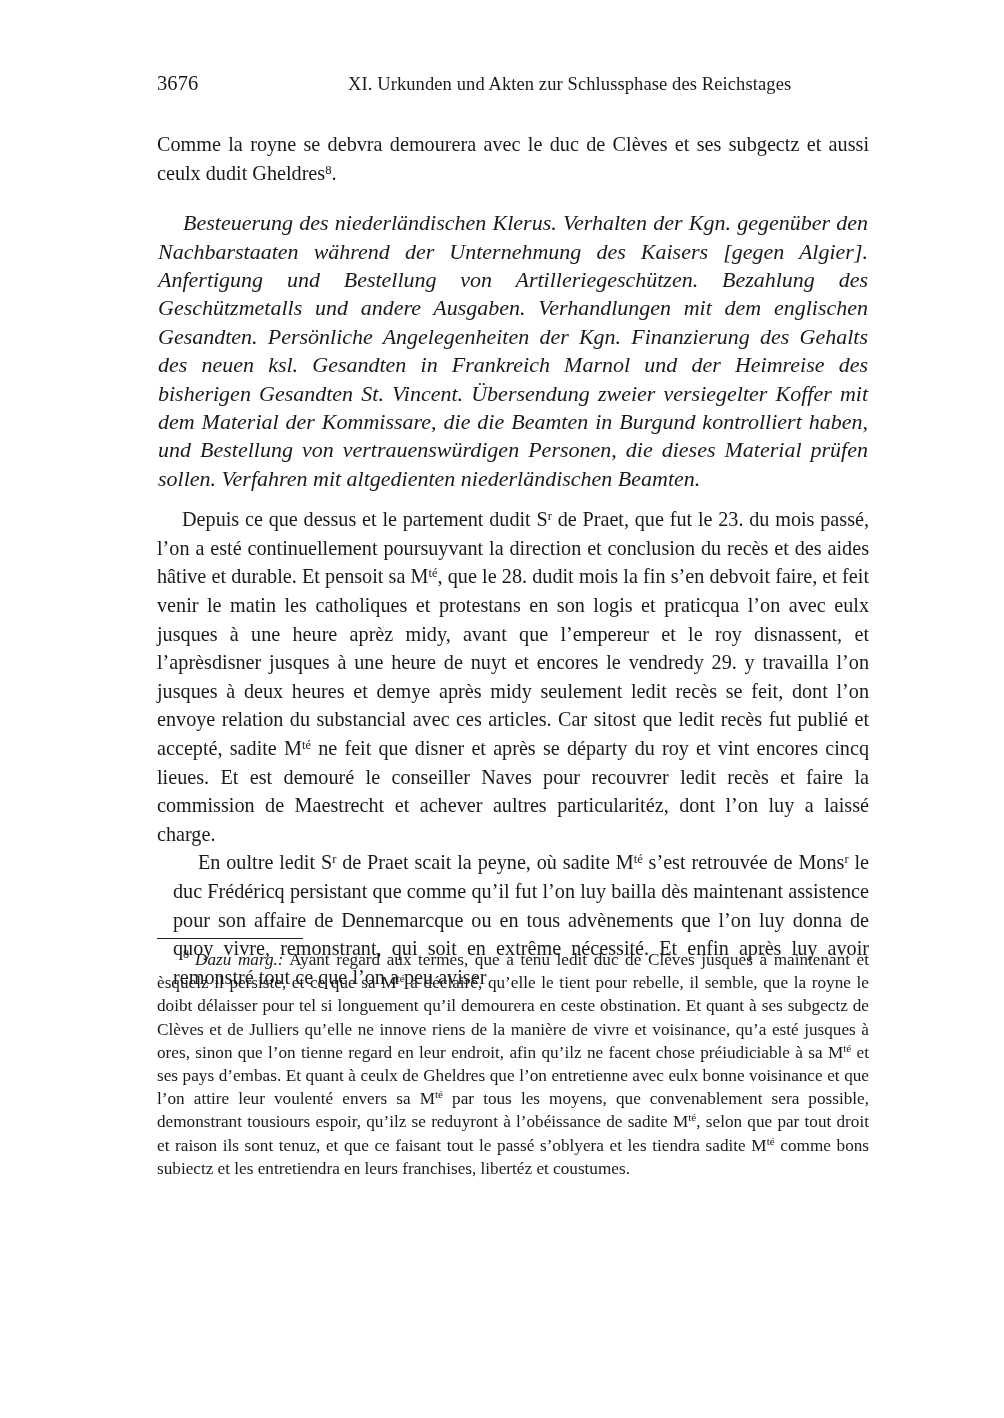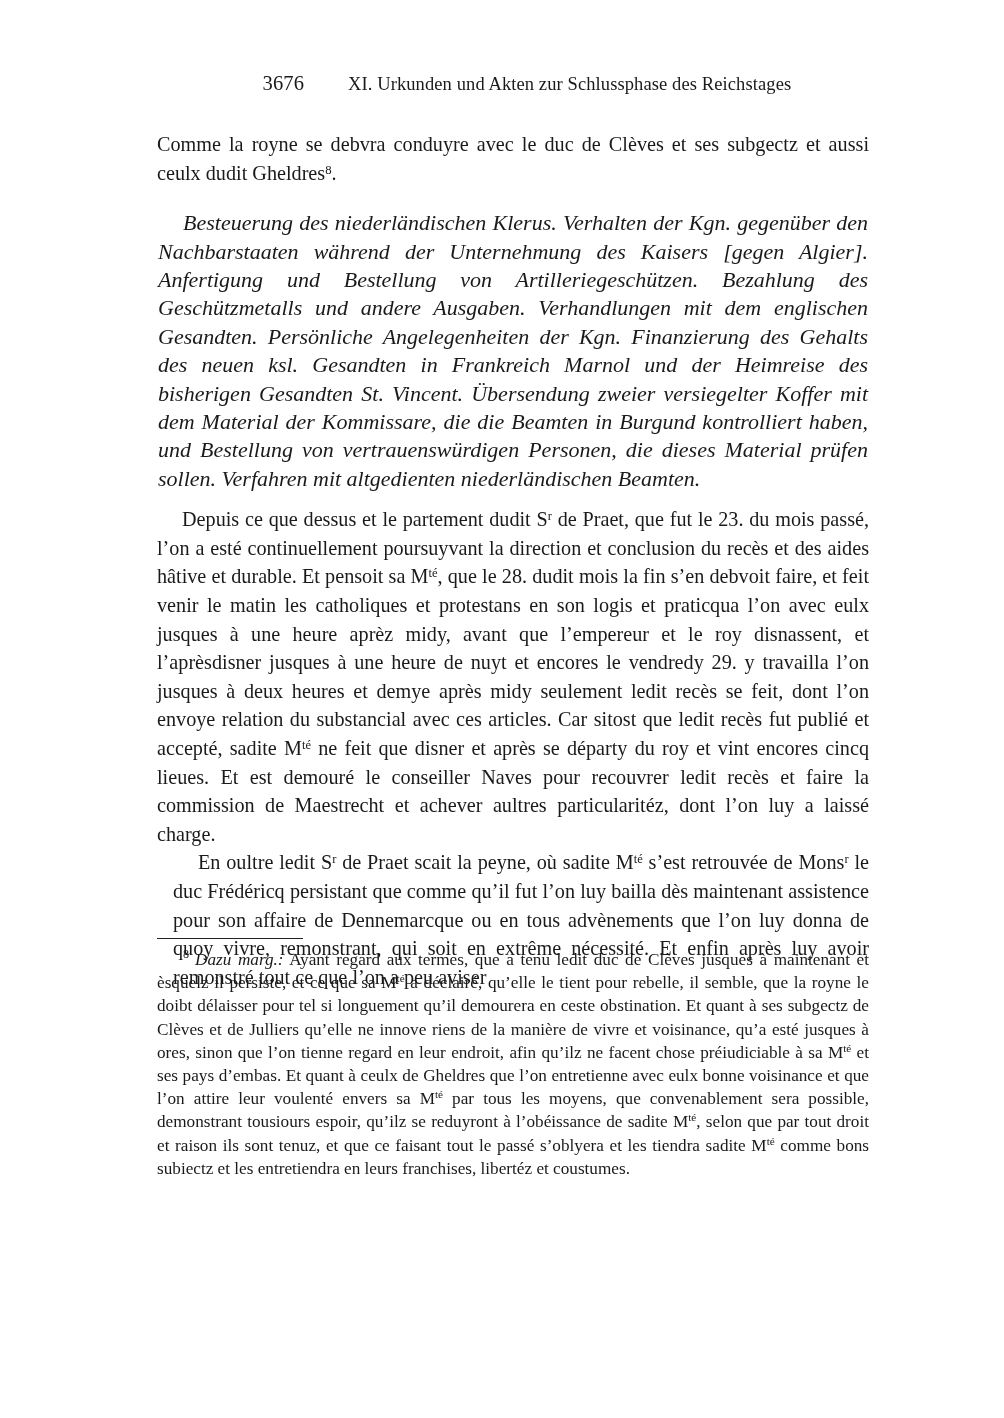--- a/index.html
+++ b/index.html
@@ -34,21 +34,20 @@
     align-items: baseline;
     font-size: 19.5px;
     letter-spacing: 0.1px;
     margin-bottom: 34px;
     height: 24px;
   }
   .runhead .folio {
     width: 147px;
     flex: 0 0 147px;
     font-size: 20.5px;
-    text-align: right;
   }
   .runhead .rhtitle {
     font-size: 18.5px;
     white-space: nowrap;
     margin-left: 44px;
   }
 
   
   .para {
     font-size: 20.2px;
@@ -132,21 +131,21 @@
 <div class="page">
 
   <div class="content">
 
     <div class="runhead">
       <span class="folio">3676</span>
       <span class="rhtitle">XI. Urkunden und Akten zur Schlussphase des Reichstages</span>
     </div>
 
     <div class="block-lines">
-      <p class="para noindent"><span>Comme la royne se debvra conduyre avec le duc de Clèves et ses subgectz et aussi ceulx dudit Gheldres</span><sup class="supnum">8</sup>.</p>
+      <p class="para noindent"><span>Comme la royne se debvra demourera avec le duc de Clèves et ses subgectz et aussi ceulx dudit Gheldres</span><sup class="supnum">8</sup>.</p>
     </div>
 
     <p class="regest">Besteuerung des niederländischen Klerus. Verhalten der Kgn. gegenüber den Nachbarstaaten während der Unternehmung des Kaisers [gegen Algier]. Anfertigung und Bestellung von Artilleriegeschützen. Bezahlung des Geschützmetalls und andere Ausgaben. Verhandlungen mit dem englischen Gesandten. Persönliche Angelegenheiten der Kgn. Finanzierung des Gehalts des neuen ksl. Gesandten in Frankreich Marnol und der Heimreise des bisherigen Gesandten St. Vincent. Übersendung zweier versiegelter Koffer mit dem Material der Kommissare, die die Beamten in Burgund kontrolliert haben, und Bestellung von vertrauenswürdigen Personen, die dieses Material prüfen sollen. Verfahren mit altgedienten niederländischen Beamten.</p>
 
     <div class="body-block">
       <p class="para indent"><span>Depuis ce que dessus et le partement dudit S</span><sup>r</sup><span> de Praet, que fut le 23. du mois passé, l’on a esté continuellement poursuyvant la direction et conclusion du recès et des aides hâtive et durable. Et pensoit sa M</span><sup>té</sup><span>, que le 28. dudit mois la fin s’en debvoit faire, et feit venir le matin les catholiques et protestans en son logis et praticqua l’on avec eulx jusques à une heure aprèz midy, avant que l’empereur et le roy disnassent, et l’aprèsdisner jusques à une heure de nuyt et encores le vendredy 29. y travailla l’on jusques à deux heures et demye après midy seulement ledit recès se feit, dont l’on envoye relation du substancial avec ces articles. Car sitost que ledit recès fut publié et accepté, sadite M</span><sup>té</sup><span> ne feit que disner et après se départy du roy et vint encores cincq lieues. Et est demouré le conseiller Naves pour recouvrer ledit recès et faire la commission de Maestrecht et achever aultres particularitéz, dont l’on luy a laissé charge.</span></p>
 
       <p class="para indent"><span>En oultre ledit S</span><sup>r</sup><span> de Praet scait la peyne, où sadite M</span><sup>té</sup><span> s’est retrouvée de Mons</span><sup>r</sup><span> le duc Frédéricq persistant que comme qu’il fut l’on luy bailla dès maintenant assistence pour son affaire de Dennemarcque ou en tous advènements que l’on luy donna de quoy vivre, remonstrant, qui soit en extrême nécessité. Et enfin après luy avoir remonstré tout ce que l’on a peu aviser</span></p>
     </div>
 

